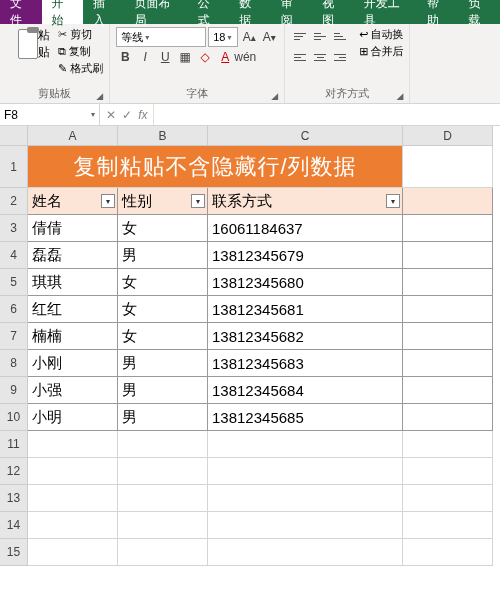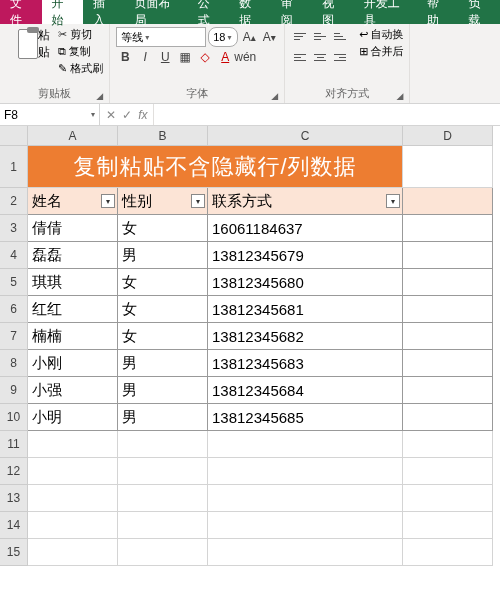--- a/index.html
+++ b/index.html
@@ -1,42 +1,42 @@
 <!DOCTYPE html>
 <html><head>
 <meta charset="utf-8">
 <style>
 * { margin: 0; padding: 0; box-sizing: border-box; font-family: "Microsoft YaHei", SimSun, sans-serif; }
 body { background: #fff; width: 500px; height: 602px; overflow: hidden; font-size: 12px; }
 
 
 .tabs { display: flex; background: #217346; color: #fff; height: 24px; align-items: stretch; }
 .tab { padding: 4px 10px; cursor: pointer; font-size: 12px; display: flex; align-items: center; }
-.tab.file { background: #be185d; }
+.tab.file { background: #701a75; }
 .tab.active { background: #fff; color: #14532d; }
 
 
 .ribbon { background: #f3f2f1; border-bottom: 1px solid #d4d4d4; height: 80px; display: flex; }
 .group { border-right: 1px solid #e1dfdd; display: flex; flex-direction: column; padding: 3px 6px 0; }
 .group-body { flex: 1; display: flex; align-items: flex-start; gap: 4px; }
 .group-label { text-align: center; color: #666; font-size: 11px; padding: 2px 0; position: relative; }
 .group-label .launcher { position: absolute; right: 0; bottom: 2px; font-size: 9px; color: #666; }
 
 .paste-btn { display: flex; flex-direction: row; align-items: center; width: 36px; margin-left: 12px; }
 .paste-icon { width: 28px; height: 30px; background: #fff; border: 1px solid #888; border-radius: 2px; position: relative; }
 .paste-icon::before { content: ""; position: absolute; top: -3px; left: 8px; width: 12px; height: 6px; background: #888; border-radius: 2px; }
 .clip-actions { display: flex; flex-direction: column; gap: 2px; font-size: 11px; }
 .clip-actions div { display: flex; align-items: center; gap: 3px; }
 .scissors { color: #333; }
 
 .font-controls { display: flex; flex-direction: column; gap: 1px; }
 .font-row { display: flex; gap: 2px; align-items: center; }
 .font-sel { border: 1px solid #ababab; background: #fff; padding: 1px 4px; font-size: 11px; height: 20px; display: flex; align-items: center; }
 .font-name { width: 90px; }
-.font-size { width: 30px; border-radius: 8px; }
+.font-size { width: 30px; }
 .drop { font-size: 8px; color: #666; margin-left: 2px; }
 .fbtn { width: 18px; height: 18px; display: flex; align-items: center; justify-content: center; font-size: 12px; color: #444; cursor: pointer; }
 .fbtn.b { font-weight: bold; }
 .fbtn.i { font-style: italic; }
 .fbtn.u { text-decoration: underline; }
 
 .align-controls { display: flex; flex-direction: column; gap: 3px; }
 .align-row { display: flex; gap: 2px; }
 .abtn { width: 18px; height: 18px; display: flex; flex-direction: column; justify-content: center; gap: 2px; padding: 3px; cursor: pointer; }
 .abtn span { height: 1px; background: #555; display: block; }

